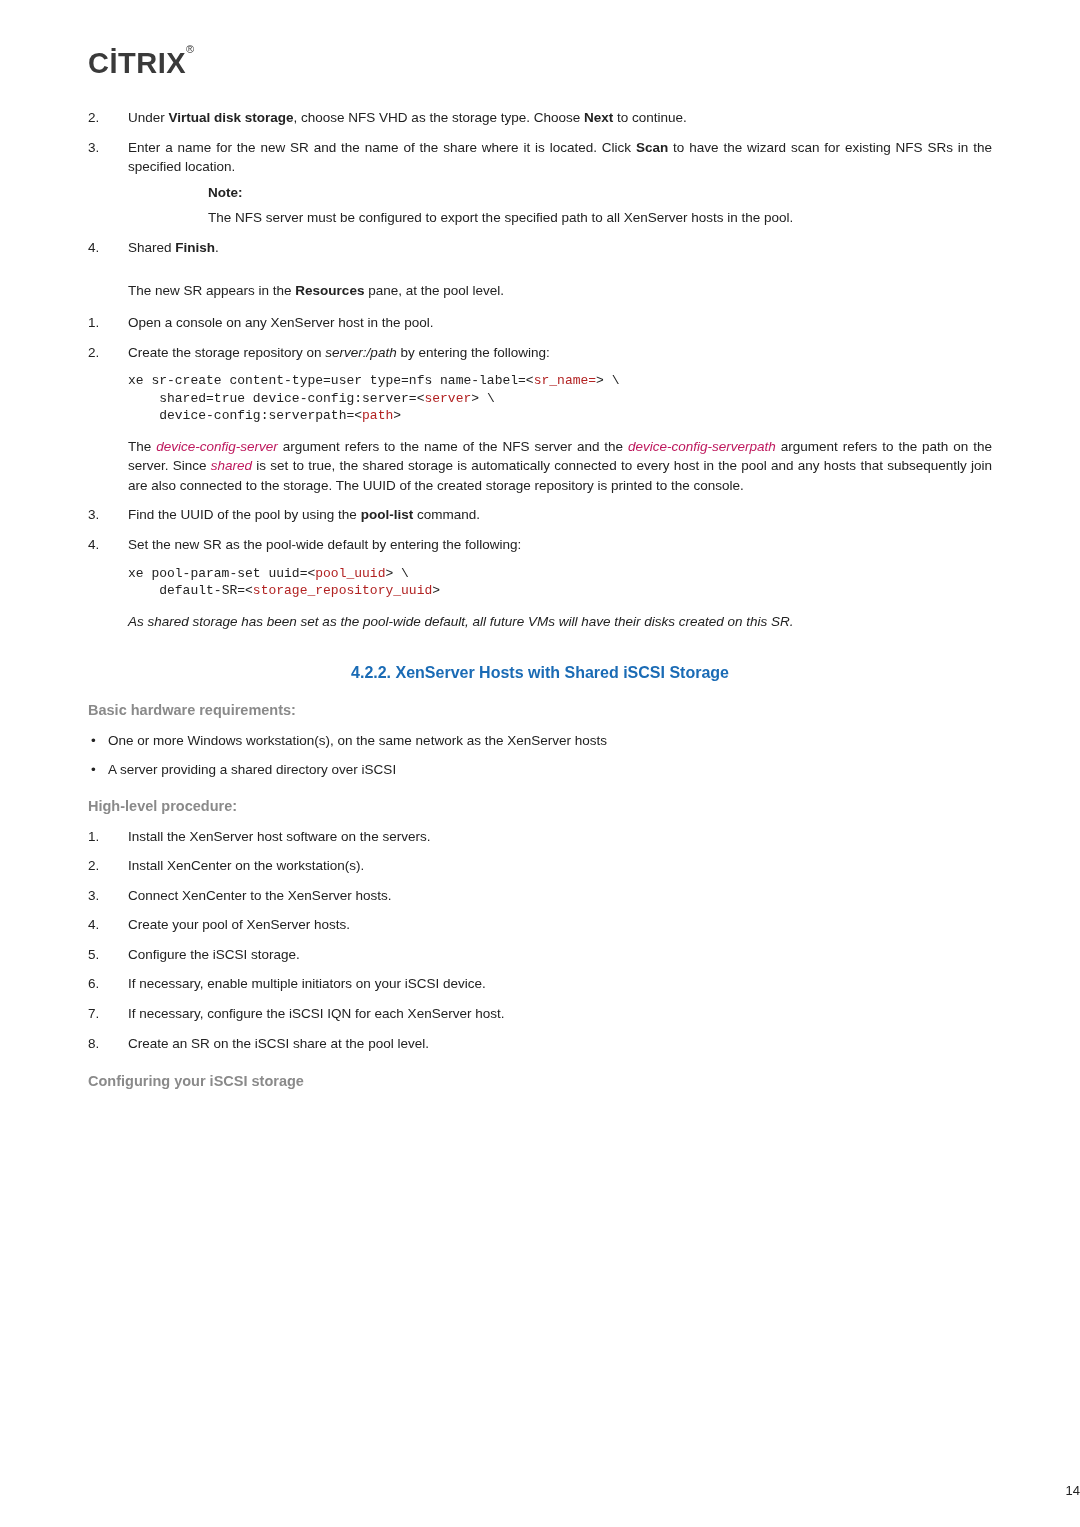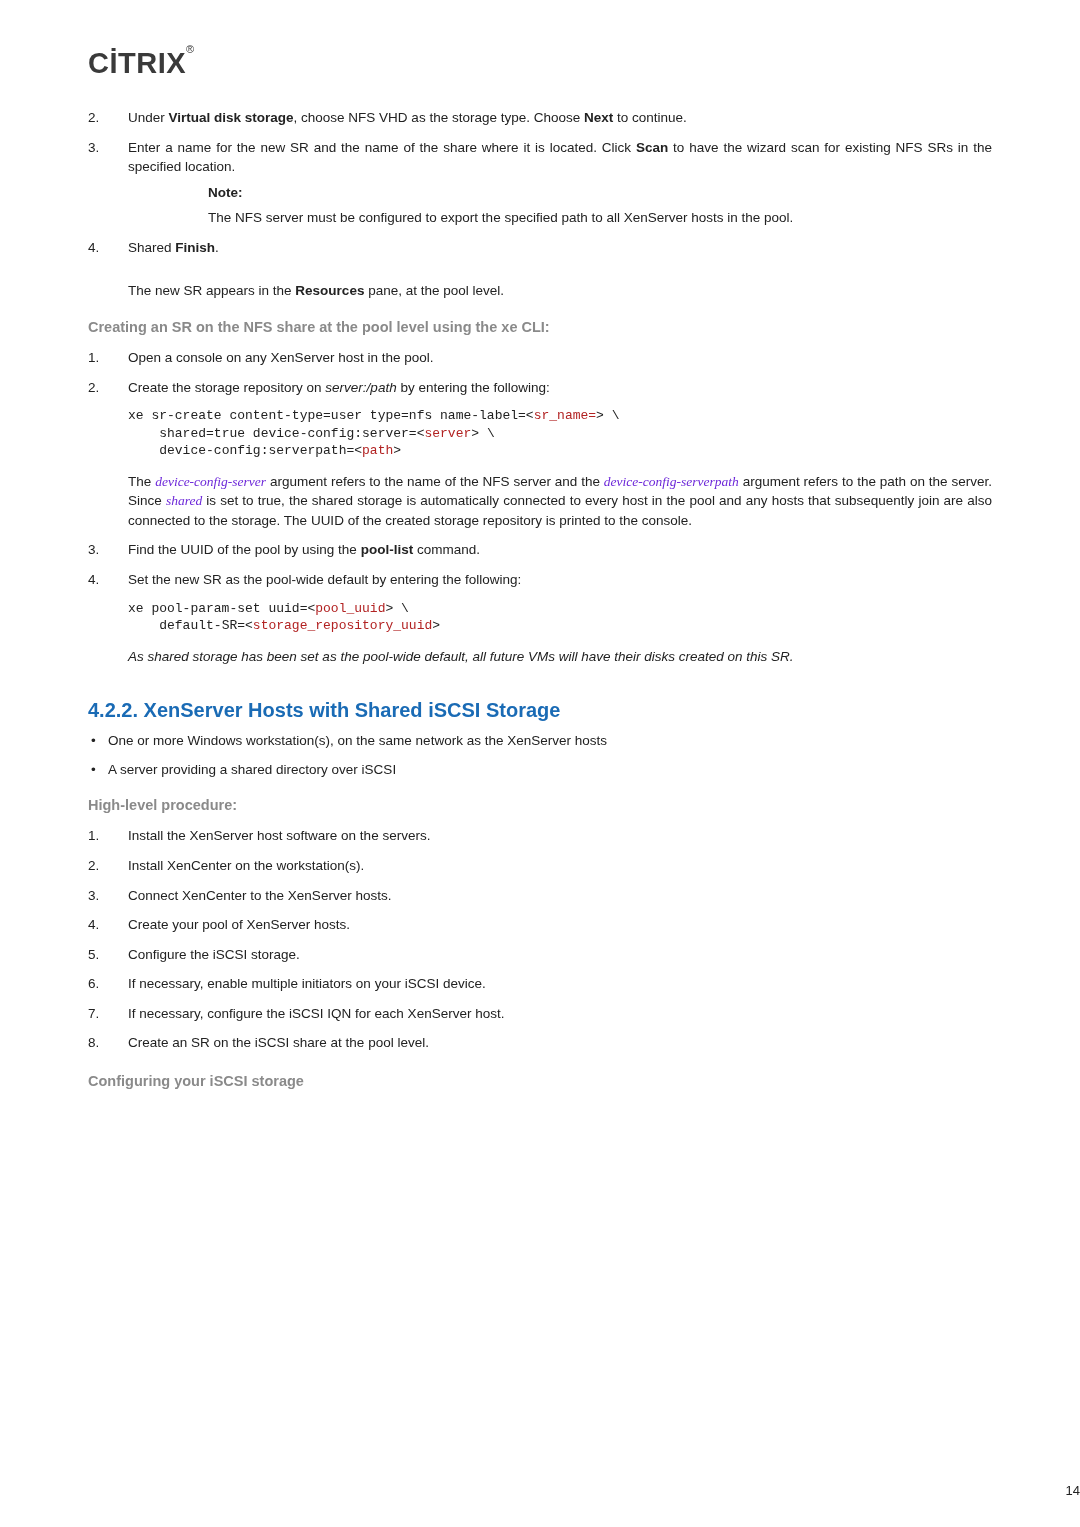--- a/index.html
+++ b/index.html
@@ -75,35 +75,36 @@
   .h-gray {
     color: #8a8a8a;
     font-weight: 600;
     font-size: 14.5px;
     margin-top: 16px;
     margin-bottom: 10px;
   }
   .h-blue {
     color: #1a6bb5;
     font-weight: 600;
-    font-size: 20px;
+    font-size: 16px;
     margin-top: 30px;
-    margin-bottom: 6px;
+    margin-bottom: 14px;
+    text-align: center;
   }
   pre.code {
     font-family: 'Courier New', monospace;
     font-size: 13px;
     white-space: pre-wrap;
     margin: 8px 0 12px 40px;
     line-height: 1.35;
   }
   .code .pcolor {
     color: #b22222;
   }
-  .em-ital { font-style: italic; font-family: Liberation Serif, serif; color:#6d28d9; }
+  .em-ital { font-style: italic; font-family: Liberation Sans, sans-serif; color:#be185d; }
   i { font-style: italic; }
   .justify { text-align: justify; }
   .pagenum {
     position: absolute;
     bottom: 26px;
     left: 0;
     right: 0;
     text-align: right;
     font-size: 13px;
   }
@@ -130,21 +131,20 @@
     </li>
     <li>
       <span class="n">4.</span>
       <span>Shared </span><b>Finish</b><span>.</span>
       <div class="sub" style="margin-left:0; margin-top:24px;">
         <span>The new SR appears in the </span><b>Resources</b><span> pane, at the pool level.</span>
       </div>
     </li>
   </ol>
 
-  <div class="h-gray">Creating an SR on the NFS share at the pool level using the xe CLI:</div>
 
   <ol class="num">
     <li>
       <span class="n">1.</span>
       <span>Open a console on any XenServer host in the pool.</span>
     </li>
     <li>
       <span class="n">2.</span>
       <span>Create the storage repository on </span><i>server:/path</i><span> by entering the following:</span>
     </li>
@@ -169,20 +169,21 @@
     </li>
   </ol>
 
   <pre class="code"><span>xe pool-param-set uuid=&lt;</span><span class="pcolor">pool_uuid</span><span>&gt; \</span>
 <span>    default-SR=&lt;</span><span class="pcolor">storage_repository_uuid</span><span>&gt;</span></pre>
 
   <div class="justify" style="margin-left:40px;font-style:italic;">As shared storage has been set as the pool-wide default, all future VMs will have their disks created on this SR.</div>
 
   <div class="h-blue">4.2.2. XenServer Hosts with Shared iSCSI Storage</div>
 
+  <div class="h-gray">Basic hardware requirements:</div>
 
   <ul class="bul">
     <li><span>One or more Windows workstation(s), on the same network as the XenServer hosts</span></li>
     <li><span>A server providing a shared directory over iSCSI</span></li>
   </ul>
 
   <div class="h-gray">High-level procedure:</div>
 
   <ol class="num">
     <li><span class="n">1.</span><span>Install the XenServer host software on the servers.</span></li>

